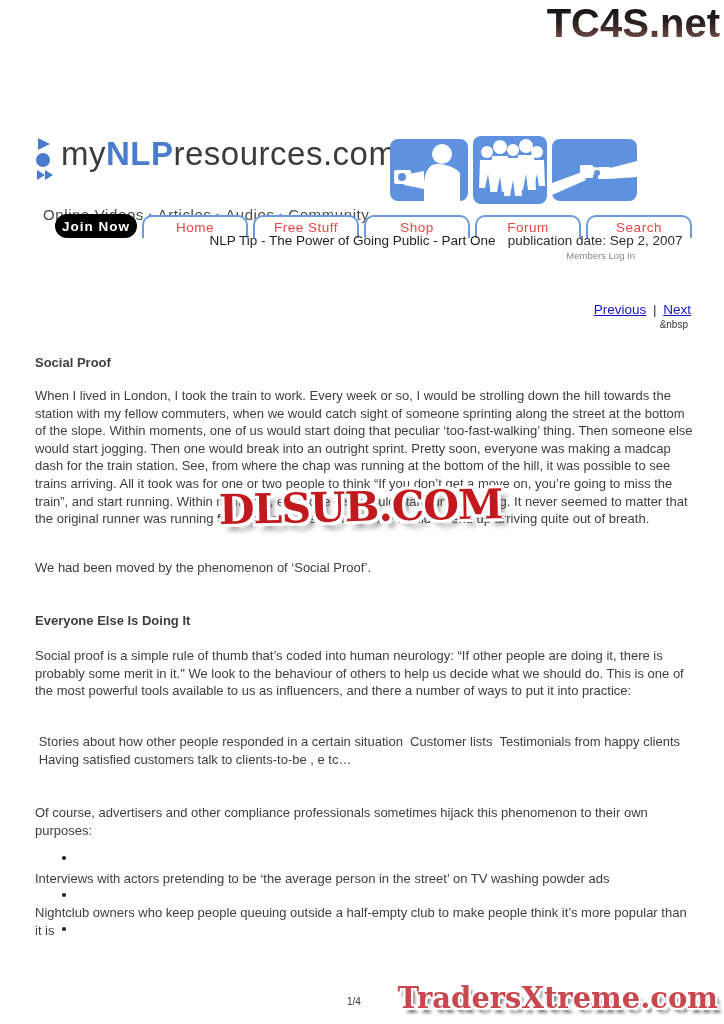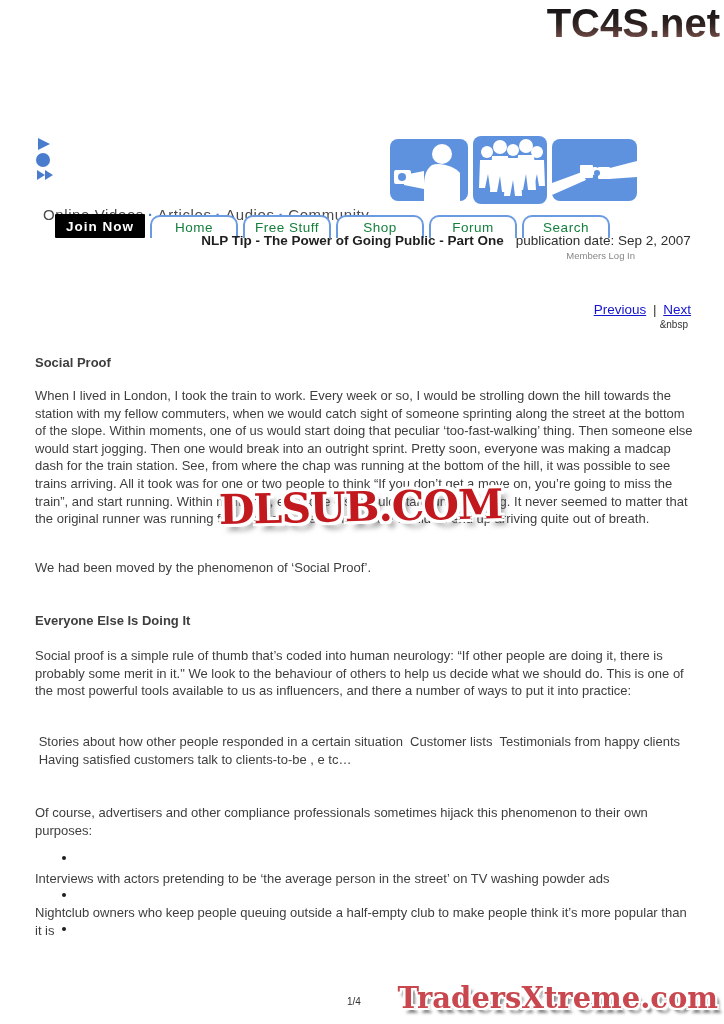--- a/index.html
+++ b/index.html
@@ -25,30 +25,30 @@
   
   .tiles{position:absolute;left:390px;top:136px;height:68px;display:flex;align-items:center;gap:5px;}
   .tile{background:#5e92de;border-radius:8px;overflow:hidden;display:flex;align-items:flex-end;justify-content:center;}
   .tile-1{width:78px;height:62px;}
   .tile-2{width:74px;height:68px;}
   .tile-3{width:85px;height:62px;}
   .tile svg{display:block;}
   .members{position:absolute;top:203px;right:89px;font-size:9.5px;color:#868686;margin-top:47px;}
   
   .nav{position:absolute;left:55px;top:214px;display:flex;gap:5px;}
-  .join{width:90px;height:24px;background:#000;color:#fff;border-radius:1px;
+  .join{width:82px;height:24px;background:#000;color:#fff;border-radius:12px;
     font-weight:bold;font-size:13.5px;letter-spacing:1px;
     display:flex;align-items:center;justify-content:center;cursor:pointer;}
-  .tab{width:88px;height:23px;margin-top:1px;background:#fff;border:2px solid #6a9ae0;border-bottom:none;
-    border-radius:10px 10px 0 0;box-sizing:border-box;color:#15803d;font-size:13.5px;letter-spacing:0.5px;
+  .tab{width:106px;height:23px;margin-top:1px;background:#fff;border:2px solid #6a9ae0;border-bottom:none;
+    border-radius:10px 10px 0 0;box-sizing:border-box;color:#ef4444;font-size:13.5px;letter-spacing:0.5px;
     display:flex;align-items:center;justify-content:center;cursor:pointer;}
   
   .title-row{position:absolute;left:140px;top:233px;width:580px;text-align:center;
     font-size:13.5px;color:#1f1f1f;white-space:nowrap;}
-  .title-bold{font-weight:bold;margin-left:32px;}
+  .title-bold{font-weight:normal;margin-left:32px;}
   .pub-date{margin-left:12px;color:#2e2e2e;}
   
   .txt{position:absolute;left:35px;width:658px;font-size:13px;line-height:17.6px;color:#3e3e3e;}
   .bold{font-weight:bold;}
   .prevnext{position:absolute;top:302px;right:33px;font-size:13.5px;}
   .prevnext a{color:#1414cc;text-decoration:underline;cursor:pointer;}
   .prevnext .sep{color:#333;margin:0 3px;}
   .nbsp-line{position:absolute;top:319px;right:36px;font-size:10px;color:#333;}
   .pre{white-space:pre-wrap;}
   .bullet-dot{position:absolute;left:62px;width:4px;height:4px;border-radius:50%;background:#1e1e1e;}
@@ -81,20 +81,21 @@
 <div class="logo">
   <div class="logo-main">
     <span class="logo-icon">
       <svg width="27" height="48" viewBox="0 0 27 48">
         <polygon points="4,0 16,6 4,12" fill="#4a7cce"></polygon>
         <circle cx="9" cy="22" r="7" fill="#4a7cce"></circle>
         <polygon points="3,32 11,37 3,42" fill="#4a7cce"></polygon>
         <polygon points="11,32 19,37 11,42" fill="#4a7cce"></polygon>
       </svg>
     </span>
+    <span class="logo-text"><span>my</span><span class="nlp">NLP</span><span>resources.com</span></span>
   </div>
   <div class="tagline">
     <span>Online Videos</span><span class="sep">·</span><span>Articles</span><span class="sep">·</span><span>Audios</span><span class="sep">·</span><span>Community</span>
   </div>
 </div>
 
 <div class="tiles">
   <div class="tile tile-1">
     <svg width="78" height="62" viewBox="0 0 78 62">
       <g fill="#ffffff">

